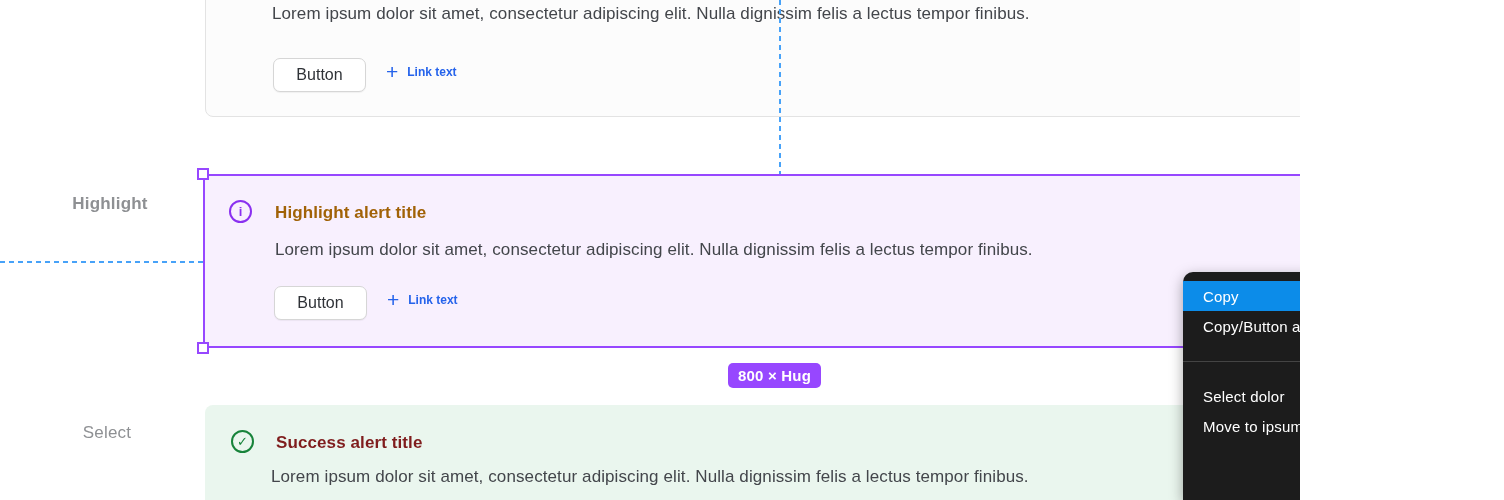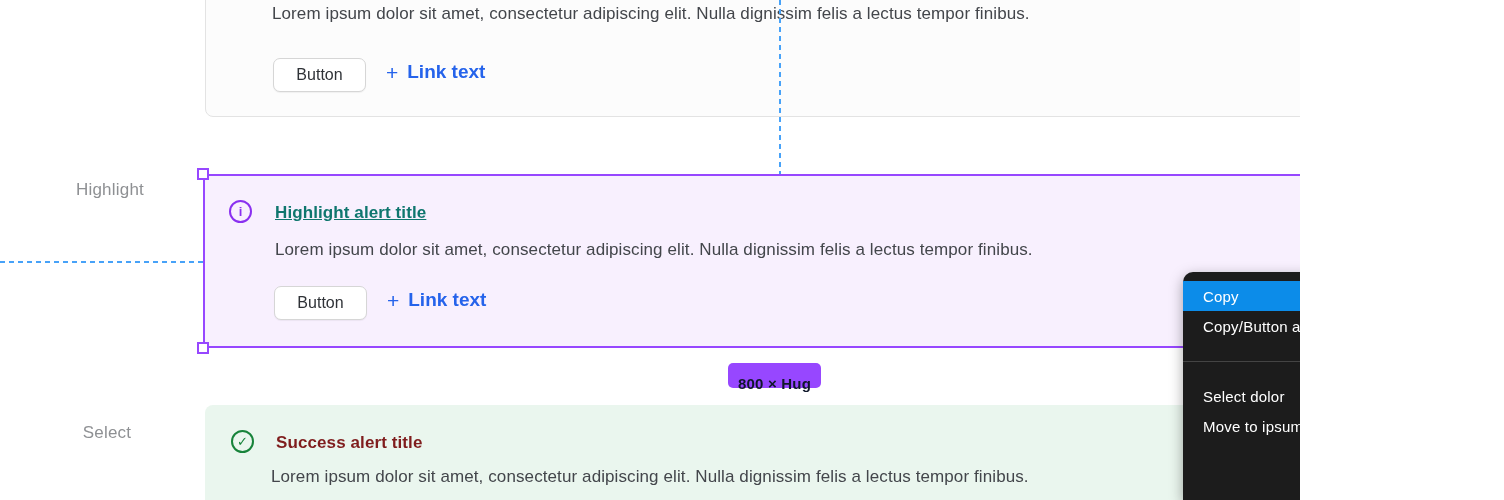--- a/index.html
+++ b/index.html
@@ -20,41 +20,41 @@
   .card-highlight {
     left:203px; top:174px; width:1154px; height:174px;
     background:#F8F0FE; border:2px solid #9747FF; border-radius:3px;
   }
   .card-success {
     left:205px; top:405px; width:1150px; height:120px;
     background:#EAF6EE; border-radius:8px;
   }
   .alert-body { position:absolute; font-size:17px; color:#43464B; white-space:nowrap; letter-spacing:.1px; }
   .alert-title { position:absolute; font-size:17px; font-weight:700; white-space:nowrap; letter-spacing:.1px; }
-  .alert-title.purple { color:#0f766e;text-decoration:underline; }
+  .alert-title.purple { color:#a16207; }
   .alert-title.green  { color:#7f1d1d; }
 
   .circle-icon {
     position:absolute; width:23px; height:23px; border-radius:50%;
     display:flex; align-items:center; justify-content:center;
     font-weight:700;
   }
   .circle-icon.purple { border:2px solid #8A30F0; color:#8A30F0; font-size:13px; font-style:normal; }
   .circle-icon.green  { border:2px solid #17833A; color:#17833A; font-size:13px; }
 
   .btn {
     position:absolute; width:93px; height:34px;
     background:#FFFFFF; border:1px solid #D6D6D6; border-radius:7px;
     font-size:16px; font-weight:500; color:#2F3237;
     display:flex; align-items:center; justify-content:center;
     box-shadow:0 1px 1px rgba(0,0,0,.05);
   }
   .link-row { position:absolute; display:flex; align-items:center; gap:9px; color:#2563EB; }
   .link-plus { font-size:21px; font-weight:500; line-height:1; }
-  .link-label { font-size:19px; font-weight:600; }
+  .link-label { font-size:12px; font-weight:600; }
 
   
   .side-label {
     position:absolute; width:140px; text-align:center;
     font-size:17px; color:#8E9093; letter-spacing:.2px;
   }
 
   
   .guide-v {
     position:absolute; width:2px;
@@ -63,22 +63,22 @@
   .guide-h {
     position:absolute; height:2px;
     background:repeating-linear-gradient(90deg,#47A2F8 0 5px,transparent 5px 9px);
   }
   .handle {
     position:absolute; width:12px; height:12px;
     background:#fff; border:2px solid #9747FF; z-index:20;
   }
   .size-badge {
     position:absolute; left:728px; top:363px; height:25px;
-    background:#9747FF; color:#0f172a; border-radius:5px;
-    font-size:15px; font-weight:600; line-height:25px; padding:8px 10px;
+    background:#9747FF; color:#ffffff; border-radius:5px;
+    font-size:15px; font-weight:600; line-height:25px; padding:0 10px;
     letter-spacing:.2px; z-index:21;
   }
 
   
   .menu {
     position:absolute; left:1183px; top:272px; width:272px; height:228px;
     background:#1C1C1C; border-radius:10px 10px 0 0;
     padding-top:9px; z-index:50; overflow:hidden;
     box-shadow:0 4px 14px rgba(0,0,0,.35);
   }
@@ -107,21 +107,21 @@
     <div class="link-row" style="left:180px; top:122px;">
       <span class="link-plus">+</span>
       <span class="link-label">Link text</span>
     </div>
   </div>
 
   <div class="guide-v" style="left:779px; top:0; height:174px;"></div>
 
   <div class="guide-h" style="left:0; top:261px; width:203px;"></div>
 
-  <div class="side-label" style="left:40px; top:180px;">Highlight</div>
+  <div class="side-label" style="left:40px; top:194px;font-weight:bold;">Highlight</div>
 
   <div class="card card-highlight">
     <div class="circle-icon purple" style="left:24px; top:24px;">
       <span>i</span>
     </div>
     <div class="alert-title purple" style="left:70px; top:27px;">Highlight alert title</div>
     <div class="alert-body" style="left:70px; top:64px;">Lorem ipsum dolor sit amet, consectetur adipiscing elit. Nulla dignissim felis a lectus tempor finibus.</div>
     <button class="btn" style="left:69px; top:110px;">Button</button>
     <div class="link-row" style="left:182px; top:113px;">
       <span class="link-plus">+</span>

